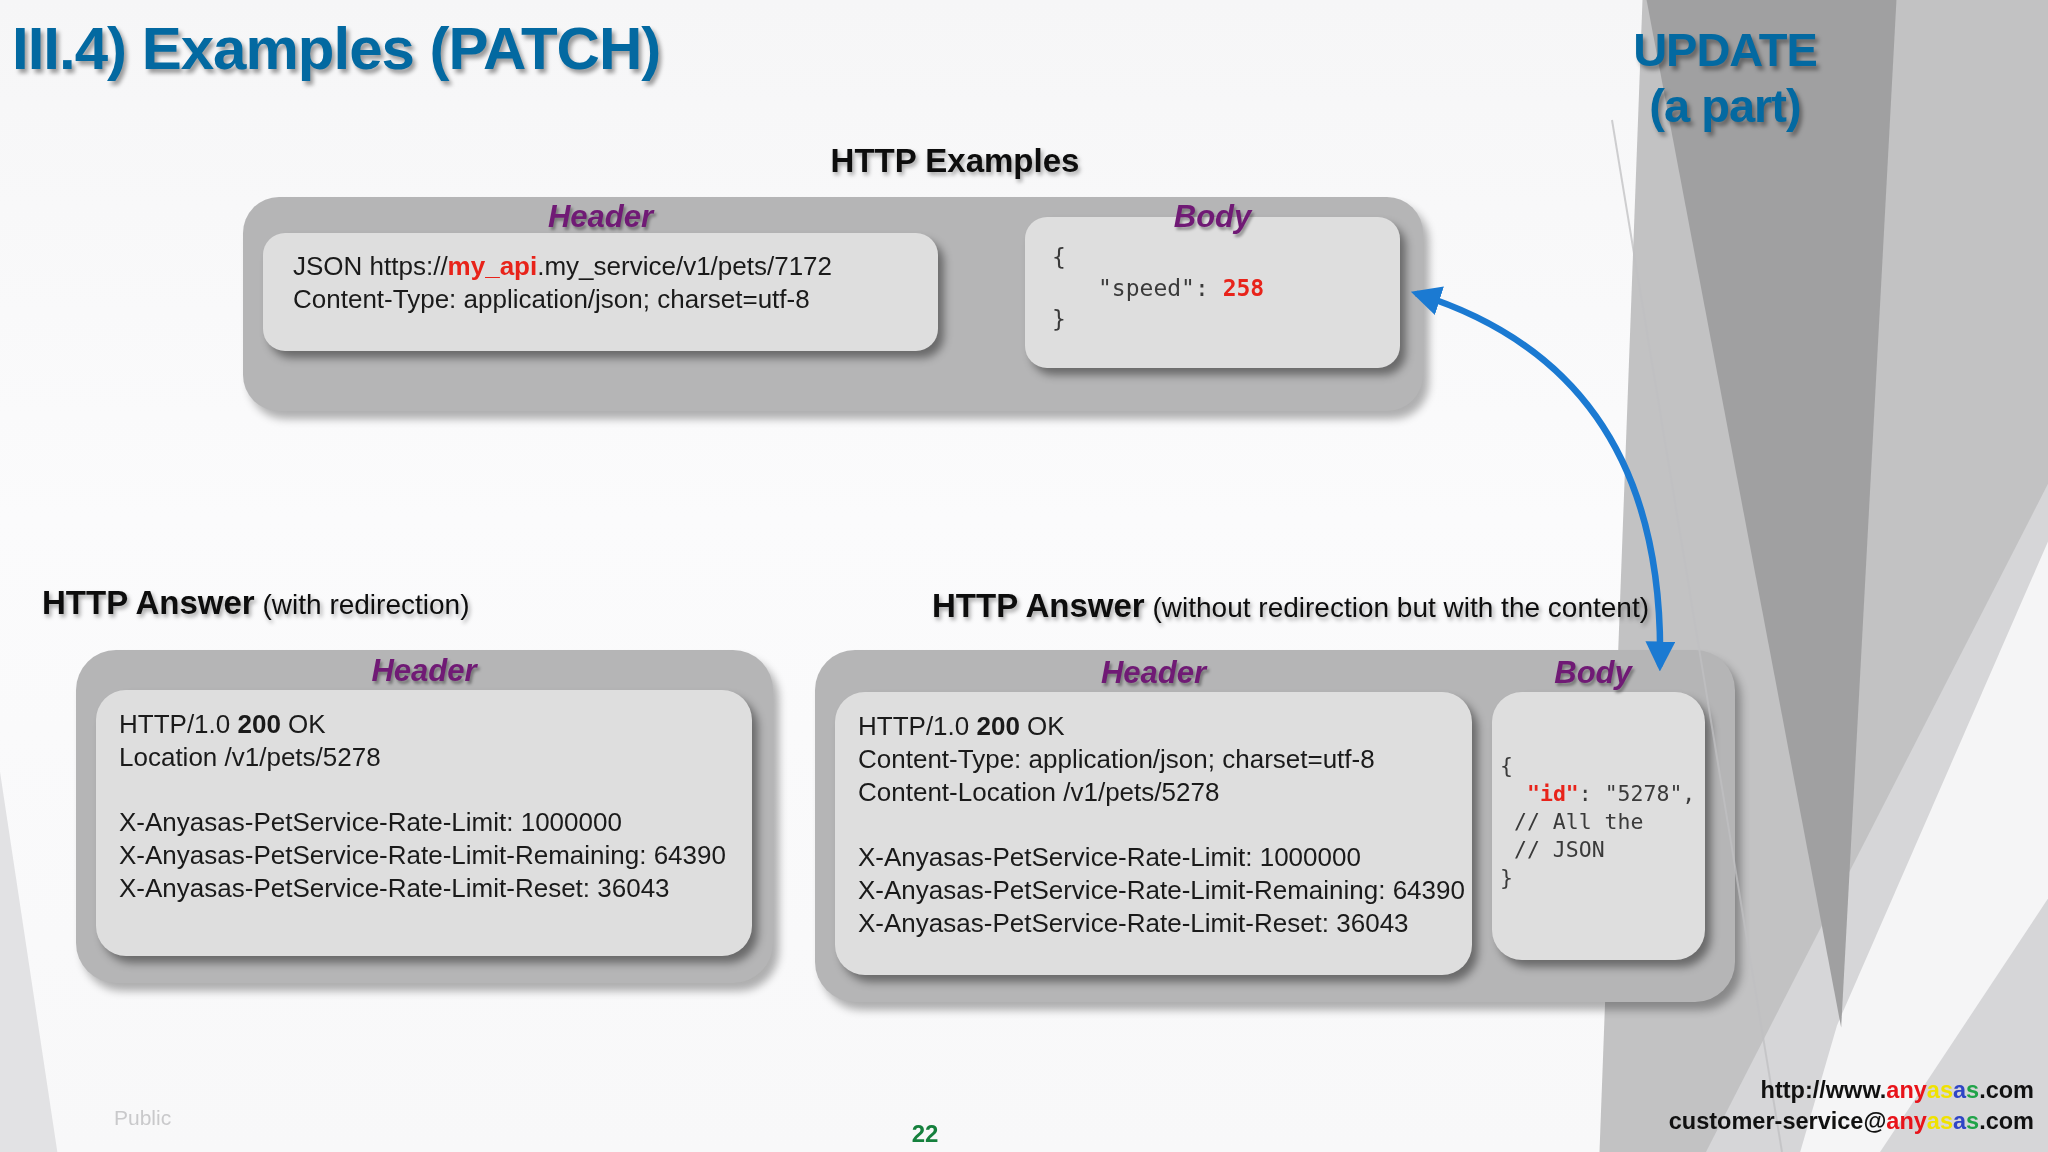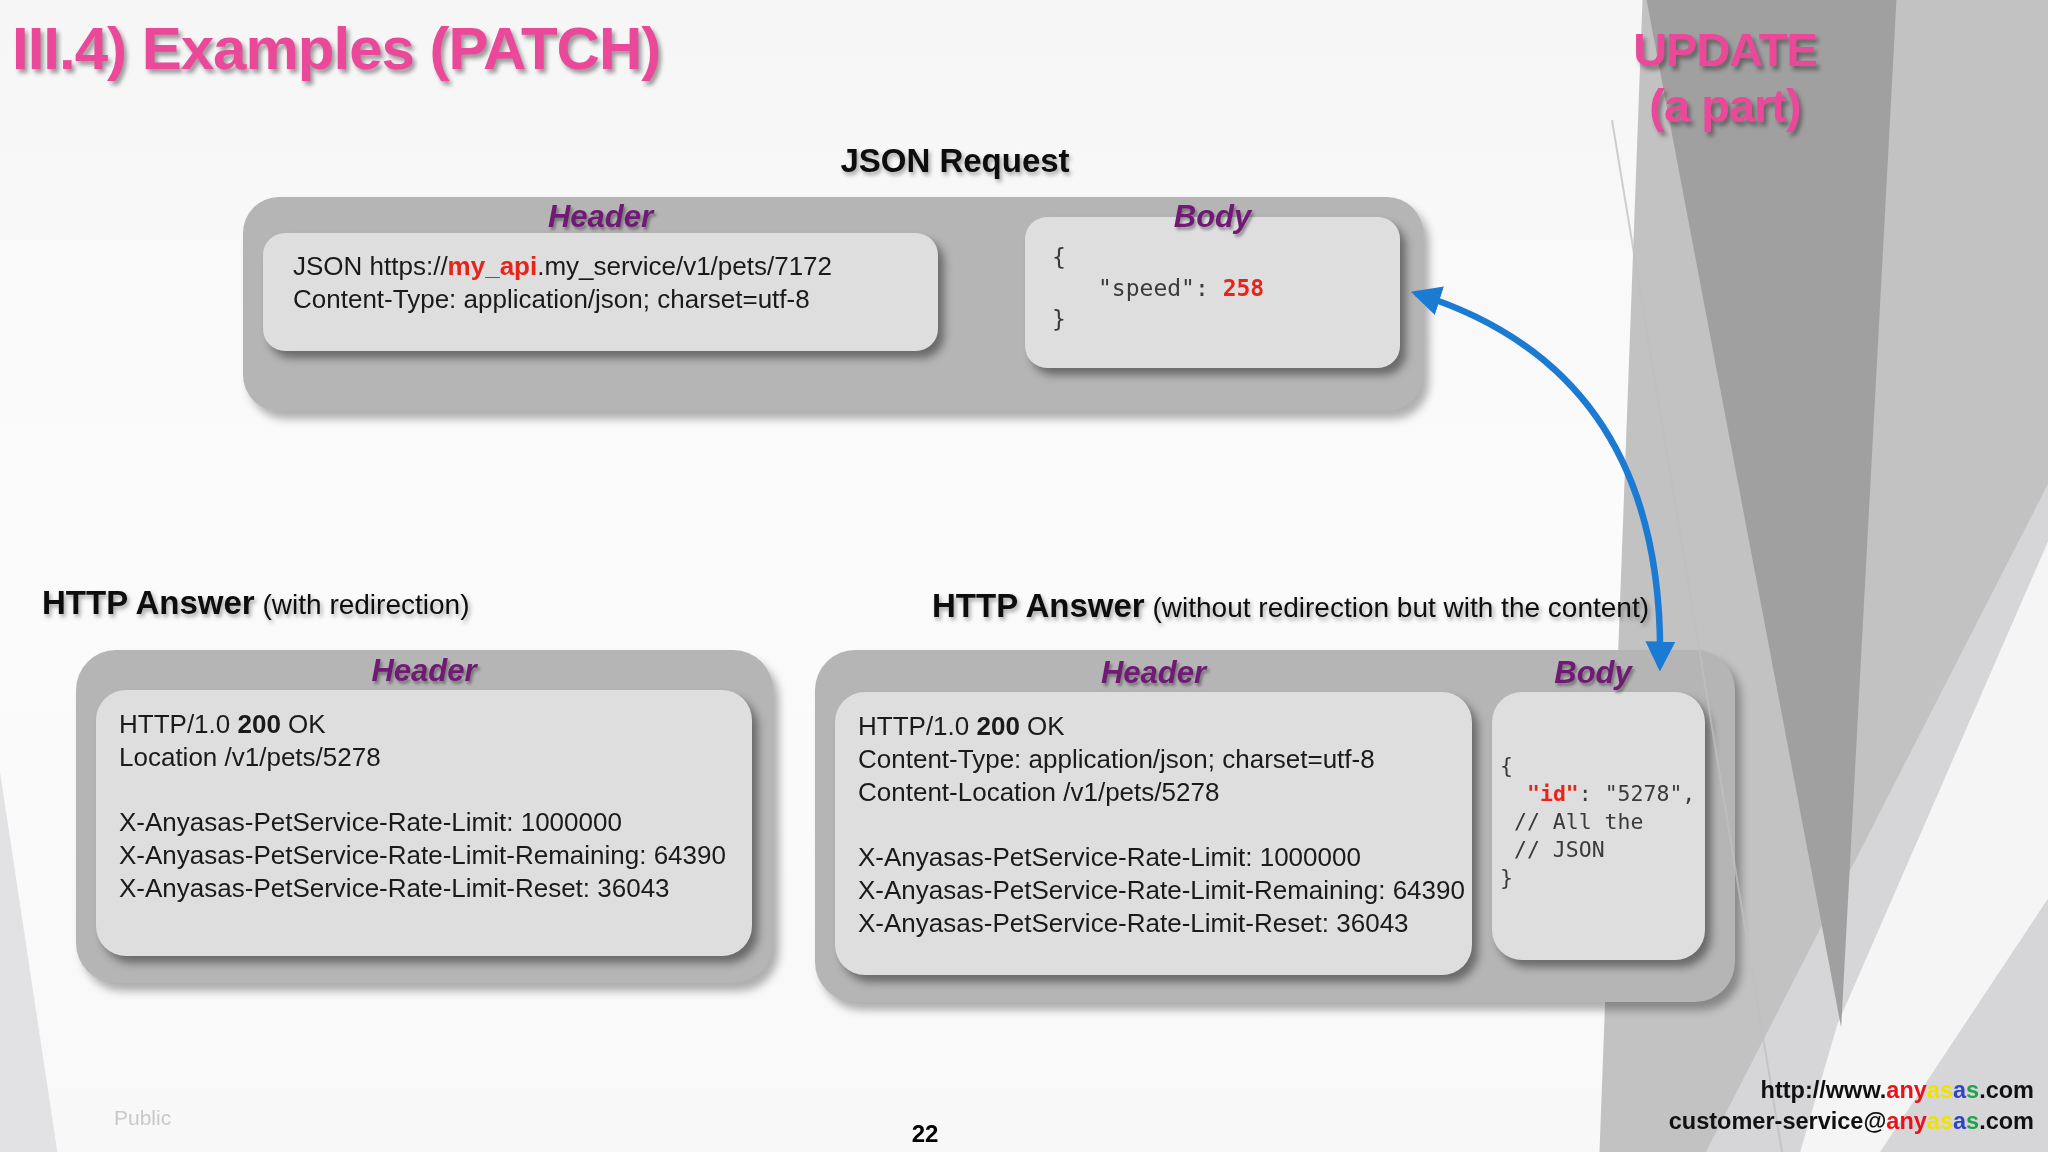--- a/index.html
+++ b/index.html
@@ -21,21 +21,21 @@
   .card{position:absolute;background:#dedede;border-radius:22px;box-shadow:6px 7px 8px rgba(0,0,0,.42);}
   .box-label{position:absolute;text-align:center;font-size:31px;font-weight:bold;font-style:italic;
     color:#701a75;text-shadow:2px 3px 3px rgba(0,0,0,.35);z-index:6;}
   .section-title{font-weight:bold;font-size:33px;color:#0d0d0d;text-shadow:2px 3px 4px rgba(0,0,0,.35);}
   .section-title .light{font-weight:normal;font-size:28px;}
   .htext{font-size:26px;line-height:33px;color:#1a1a1a;}
   .line{min-height:32px;white-space:nowrap;}
   .code{font-family:"DejaVu Sans Mono",monospace;color:#3a3a3a;}
   .hl-red{color:#e8231a;font-weight:bold;}
   .b{font-weight:bold;}
-  .blue-title{color:#ec4899;font-weight:bold;text-shadow:3px 4px 4px rgba(0,0,0,.38);letter-spacing:-1px;}
+  .blue-title{color:#0369a1;font-weight:bold;text-shadow:3px 4px 4px rgba(0,0,0,.38);letter-spacing:-1px;}
   .footer-muted{color:#c9c9cb;}
   .footer-links{text-align:right;font-weight:bold;font-size:23.5px;line-height:31px;color:#111;}
   svg.overlay{position:absolute;left:0;top:0;z-index:7;pointer-events:none;}
   .z-content{z-index:5;}
 </style>
 </head>
 <body>
 
 <div class="bg bg-strip"></div>
 <div class="bg bg-lighter"></div>
@@ -46,21 +46,21 @@
   <line x1="1612" y1="120" x2="1782" y2="1152" stroke="#c0c0c2" stroke-width="2" opacity="0.75"></line>
 </svg>
 
 <div class="abs blue-title z-content" style="left:12px;top:14px;font-size:60px;">III.4) Examples (PATCH)</div>
 
 <div class="abs blue-title" style="left:1570px;top:22px;width:310px;text-align:center;font-size:47px;line-height:56px;z-index:6;">
   <div>UPDATE</div>
   <div>(a part)</div>
 </div>
 
-<div class="abs section-title z-content" style="left:650px;top:142px;width:610px;text-align:center;">JSON Request</div>
+<div class="abs section-title z-content" style="left:650px;top:142px;width:610px;text-align:center;">HTTP Examples</div>
 
 <div class="panel" style="left:243px;top:197px;width:1180px;height:214px;"></div>
 
 <div class="box-label" style="left:263px;top:199px;width:675px;">Header</div>
 <div class="card" style="left:263px;top:233px;width:675px;height:118px;"></div>
 <div class="abs htext z-content" style="left:293px;top:250px;z-index:6;">
   <div class="line"><span>JSON https://</span><span class="hl-red">my_api</span><span>.my_service/v1/pets/7172</span></div>
   <div class="line">Content-Type: application/json; charset=utf-8</div>
 </div>
 
@@ -118,21 +118,21 @@
 <svg class="overlay" width="2048" height="1152">
   <defs>
     <marker id="ah" viewBox="0 0 10 10" refX="7.5" refY="5" markerWidth="4.6" markerHeight="4.6" orient="auto-start-reverse">
       <path d="M0,0 L10,5 L0,10 z" fill="#1b7ad2"></path>
     </marker>
   </defs>
   <path d="M 1418 294 C 1564 340, 1664 448, 1660 664" fill="none" stroke="#1b7ad2" stroke-width="6.5" stroke-linecap="round" marker-start="url(#ah)" marker-end="url(#ah)"></path>
 </svg>
 
 <div class="abs footer-muted z-content" style="left:114px;top:1106px;font-size:21px;">Public</div>
-<div class="abs footer-muted z-content" style="left:875px;top:1120px;width:100px;text-align:center;font-size:24px;font-weight:bold;color:#000000;">22</div>
+<div class="abs footer-muted z-content" style="left:875px;top:1120px;width:100px;text-align:center;font-size:24px;font-weight:bold;color:#15803d;">22</div>
 
 <div class="abs footer-links" style="right:14px;top:1075px;z-index:6;">
   <div>
     <span>http://www.</span><span style="color: rgb(232, 19, 26);">any</span><span style="color: rgb(240, 226, 0);">as</span><span style="color: rgb(47, 69, 198);">a</span><span style="color: rgb(31, 163, 72);">s</span><span>.com</span>
   </div>
   <div>
     <span>customer-service@</span><span style="color: rgb(232, 19, 26);">any</span><span style="color: rgb(240, 226, 0);">as</span><span style="color: rgb(47, 69, 198);">a</span><span style="color: rgb(31, 163, 72);">s</span><span>.com</span>
   </div>
 </div>
 

